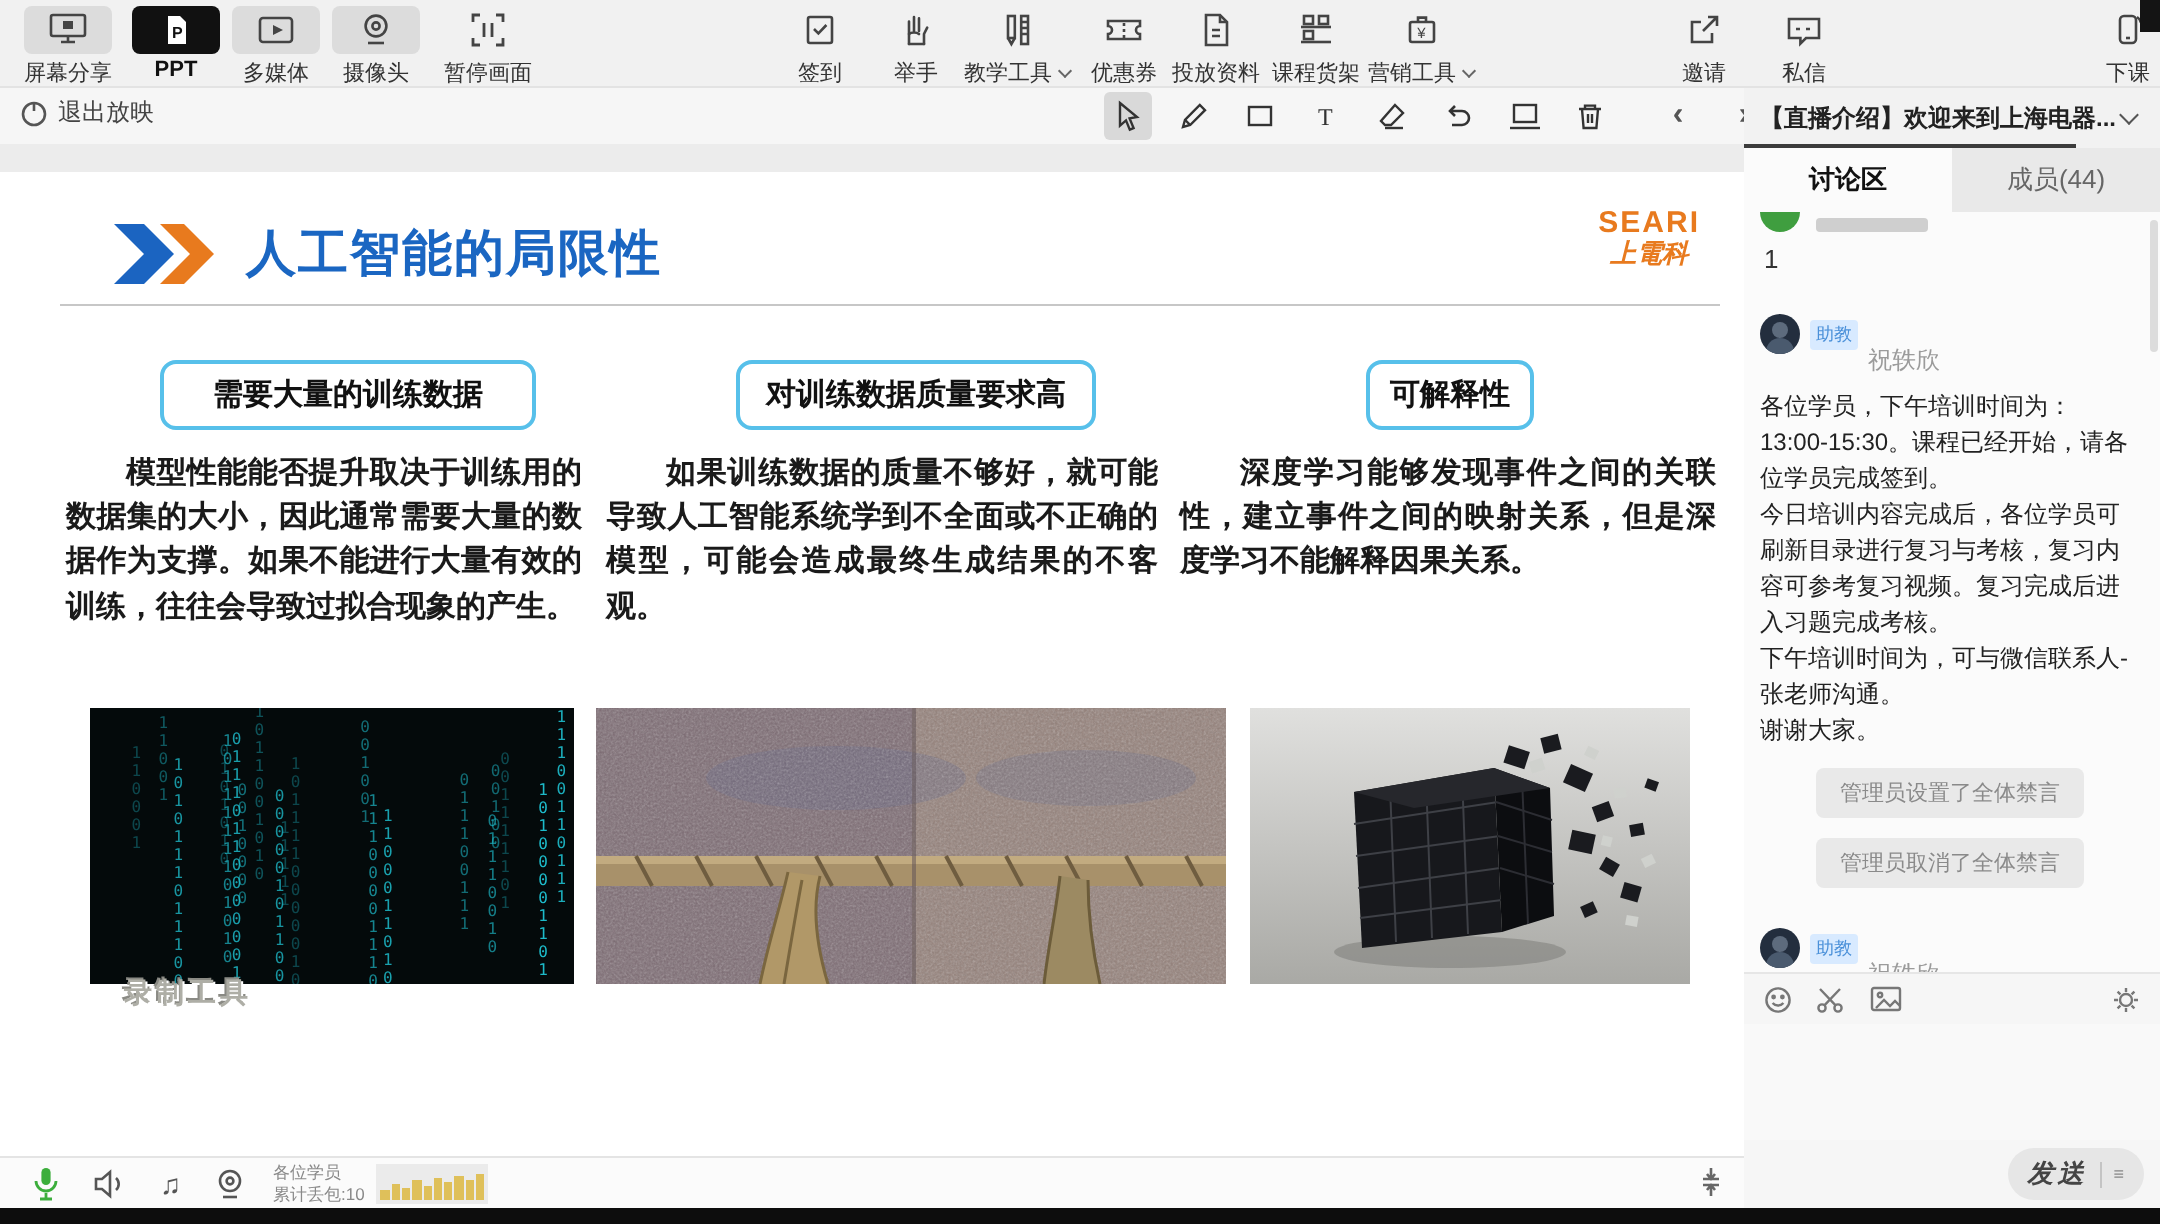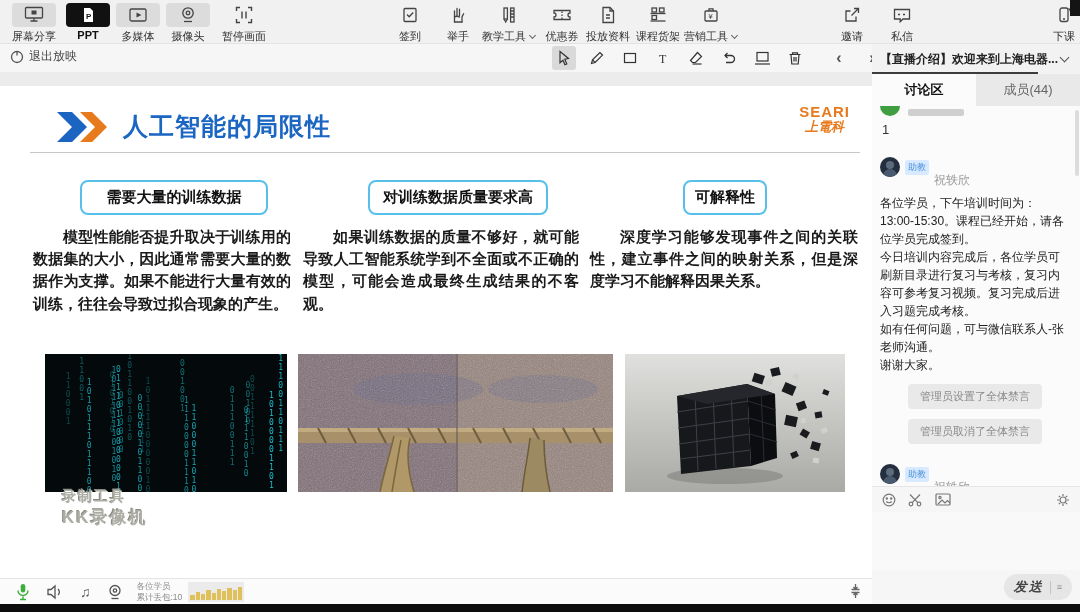--- a/index.html
+++ b/index.html
@@ -628,21 +628,20 @@
             <rect x="182" y="40" width="6" height="5" transform="rotate(-8 185 42)"></rect>
             <rect x="176" y="64" width="5" height="5" transform="rotate(14 178 66)"></rect>
             <rect x="196" y="74" width="6" height="5" transform="rotate(-26 199 76)"></rect>
             <rect x="188" y="104" width="6" height="5" transform="rotate(10 191 106)"></rect>
           </g>
         </svg>
       </div>
 
       <div class="watermark">
         <div class="wm1">录制工具</div>
-        <div class="wm2">KK录像机</div>
       </div>
     </div>
   </div>
 
   <div class="bottom-bar">
     <div class="bb-icon">
       <svg width="14" height="18" viewBox="0 0 14 18">
         <rect x="4.7" y="1" width="4.6" height="8.5" rx="2.3" fill="#3cae3c"></rect>
         <path d="M2 7.5a5 5 0 0 0 10 0 M7 13.5v2.5 M4 16.5h6" stroke="#3cae3c" stroke-width="1.4" fill="none"></path>
       </svg>
@@ -709,21 +708,21 @@
 
       <div>
         <div class="msg-head">
           <div class="avatar"></div>
           <span class="badge">助教</span>
           <span class="uname">祝轶欣</span>
         </div>
         <div class="msg-body">
           <div>各位学员，下午培训时间为：13:00-15:30。课程已经开始，请各位学员完成签到。</div>
           <div>今日培训内容完成后，各位学员可刷新目录进行复习与考核，复习内容可参考复习视频。复习完成后进入习题完成考核。</div>
-          <div>如有任何问题，可与微信联系人-张老师沟通。</div>
+          <div>下午培训时间为，可与微信联系人-张老师沟通。</div>
           <div>谢谢大家。</div>
         </div>
       </div>
 
       <div class="sys-pill-wrap">
         <div class="sys-pill">管理员设置了全体禁言</div>
       </div>
       <div class="sys-pill-wrap">
         <div class="sys-pill">管理员取消了全体禁言</div>
       </div>

